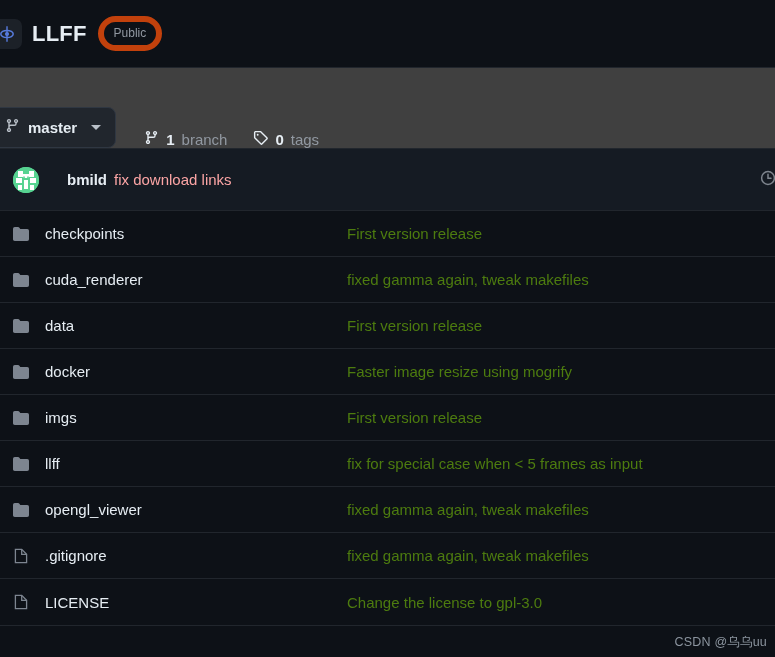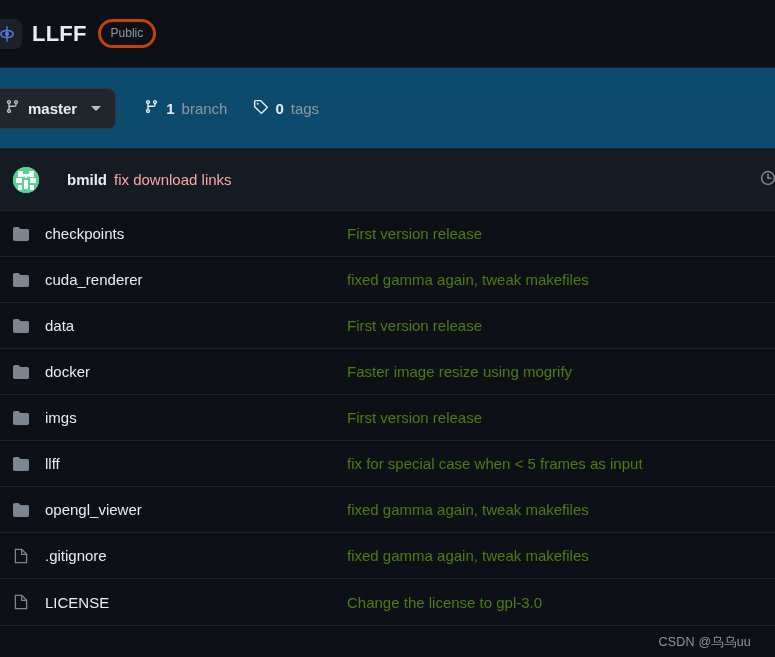--- a/index.html
+++ b/index.html
@@ -41,34 +41,34 @@
     color: #e6edf3;
     margin-left: 10px;
     letter-spacing: .2px;
     white-space: nowrap;
   }
   .visibility-badge {
     margin-left: 11px;
     font-size: 12px;
     line-height: 1;
     padding: 5px 10px 6px;
-    border: 3px solid #c2410c;
+    border: 6px solid #c2410c;
     border-radius: 2em;
     color: #9198a1;
     font-weight: 500;
     white-space: nowrap;
   }
 
   
   .toolbar {
     height: 80px;
     display: flex;
-    align-items: center;
+    align-items: flex-end;
     position: relative;
-    background: #0c4a6e;
+    background: #404040;
   }
   .branch-button {
     display: flex;
     align-items: center;
     gap: 8px;
     background: #21262d;
     border: 1px solid #2f3742;
     border-radius: 8px;
     padding: 10px 14px 10px 12px;
     margin-left: -8px;
@@ -213,21 +213,21 @@
     color: #4d7c0f;
     white-space: nowrap;
     overflow: hidden;
     text-overflow: ellipsis;
     cursor: pointer;
   }
 
   
   .watermark {
     position: absolute;
-    right: 24px;
+    right: 8px;
     bottom: 6px;
     font-size: 12.5px;
     color: #8b949e;
     letter-spacing: .2px;
     pointer-events: none;
     white-space: nowrap;
   }
 </style>
 </head>
 <body>

